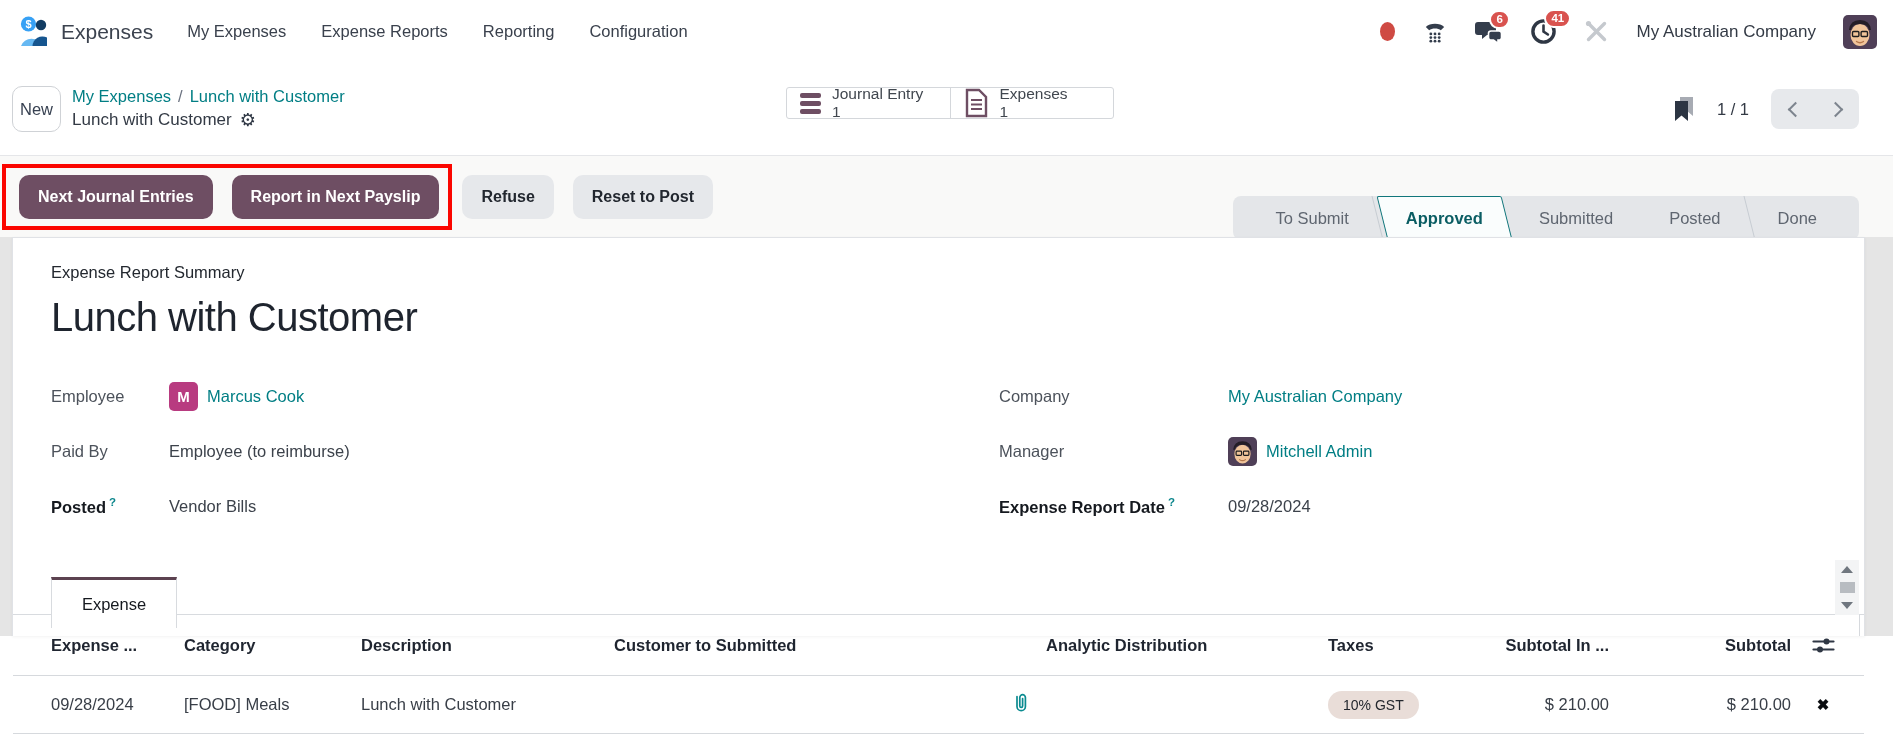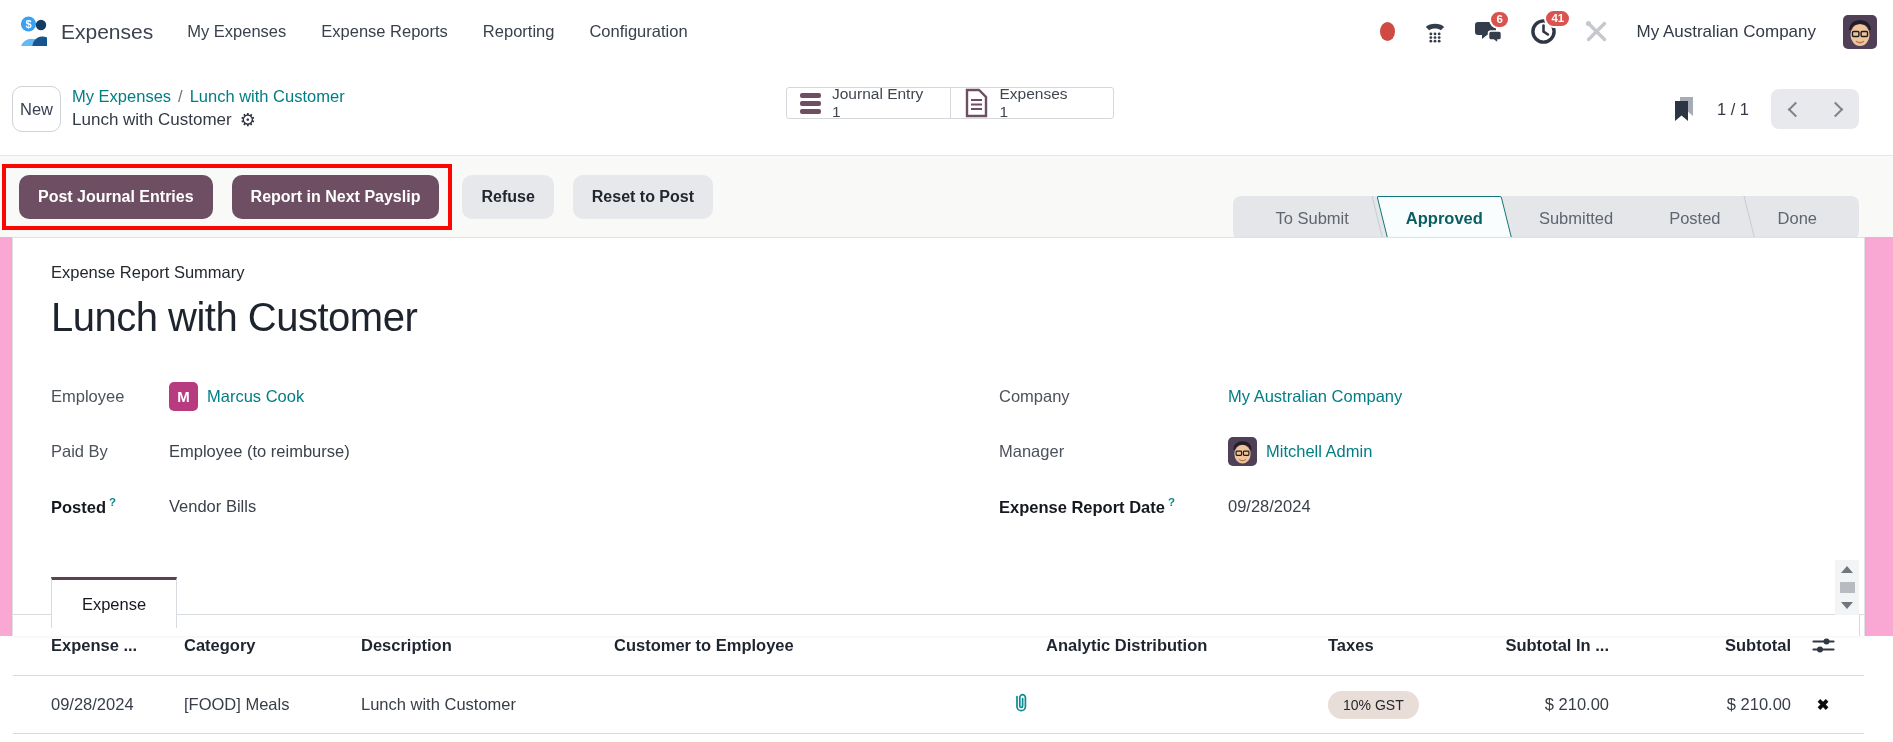--- a/index.html
+++ b/index.html
@@ -56,21 +56,21 @@
   .sec2 { margin-left:19px; }
 
   .pipeline { position:absolute; right:34px; top:19px; height:44px; background:#e4e6e9; border-radius:8px; display:flex; align-items:stretch; padding:0 14px;margin-top:21px; }
   .stage { position:relative; display:flex; align-items:center; padding:0 28px; font-size:16.5px; color:#5f6670; cursor:pointer; }
   .stage span { position:relative; }
   .stage.active { color:#0a5d63; font-weight:700; }
   .stage.active::before { content:""; position:absolute; top:0; bottom:0; left:4px; right:4px; background:#fafdfd; border:1px solid #11767b; border-radius:2px; transform:skewX(14deg); }
   .psep { width:0; border-left:1px solid #c7ccd2; transform:skewX(14deg); }
 
   
-  .sheet-zone { height:399px; background:#f9a8d4; padding:0 28px 0 12px; }
+  .sheet-zone { height:399px; background:#e5e5e5; padding:0 28px 0 12px; }
   .sheet { position:relative; height:100%; background:#fff; border:1px solid #e0e2e6; border-bottom:none; box-shadow:0 1px 3px rgba(0,0,0,.05); padding:24px 0 0 38px; }
   .summary-label { font-size:16.5px; color:#23282f; line-height:21px; }
   .form-title { font-size:40px; color:#1e242e; margin-top:8px; line-height:52px; letter-spacing:-.5px; }
 
   .fields { position:relative; margin-top:38px; height:140px; }
   .frow { display:flex; align-items:center; height:30px; margin-bottom:25px; }
   .flabel { width:118px; flex:none; font-size:16.5px; color:#4c525b; }
   .flabel.bold { color:#15191f; font-weight:700; }
   .help { color:#0c868c; font-size:11.5px; font-weight:700; vertical-align:super; margin-left:3px; }
   .fvalue { font-size:16.5px; color:#3c424b; display:flex; align-items:center; gap:9px; }
@@ -227,21 +227,21 @@
           </span>
         <span class="pager-btn">
             <i class="chev right"></i>
           </span>
       </div>
     </div>
   </div>
 
   <div class="status-strip">
     <div class="red-box">
-      <button class="btn btn-primary">Post Journal Entries</button>
+      <button class="btn btn-primary">Next Journal Entries</button>
       <button class="btn btn-primary">Report in Next Payslip</button>
     </div>
     <button class="btn btn-sec sec1">Refuse</button>
     <button class="btn btn-sec sec2">Reset to Post</button>
 
     <div class="pipeline">
       <div class="stage">
           <span>To Submit</span>
         </div>
       <div class="psep"></div>
@@ -317,21 +317,21 @@
       </div>
 
       <div class="tab-row">
         <div class="tab">Expense</div>
       </div>
 
       <div class="grid thead">
         <div>Expense ...</div>
         <div>Category</div>
         <div>Description</div>
-        <div>Customer to Employee</div>
+        <div>Customer to Submitted</div>
         <div>Analytic Distribution</div>
         <div>Taxes</div>
         <div class="num">Subtotal In ...</div>
         <div class="num">Subtotal</div>
         <div class="cell-icons">
           <svg width="23" height="17" viewBox="0 0 23 17">
             <g stroke="#2f3744" stroke-width="2.2" stroke-linecap="round">
               <line x1="1.5" y1="4.5" x2="21.5" y2="4.5"></line>
               <line x1="1.5" y1="12.5" x2="21.5" y2="12.5"></line>
             </g>

